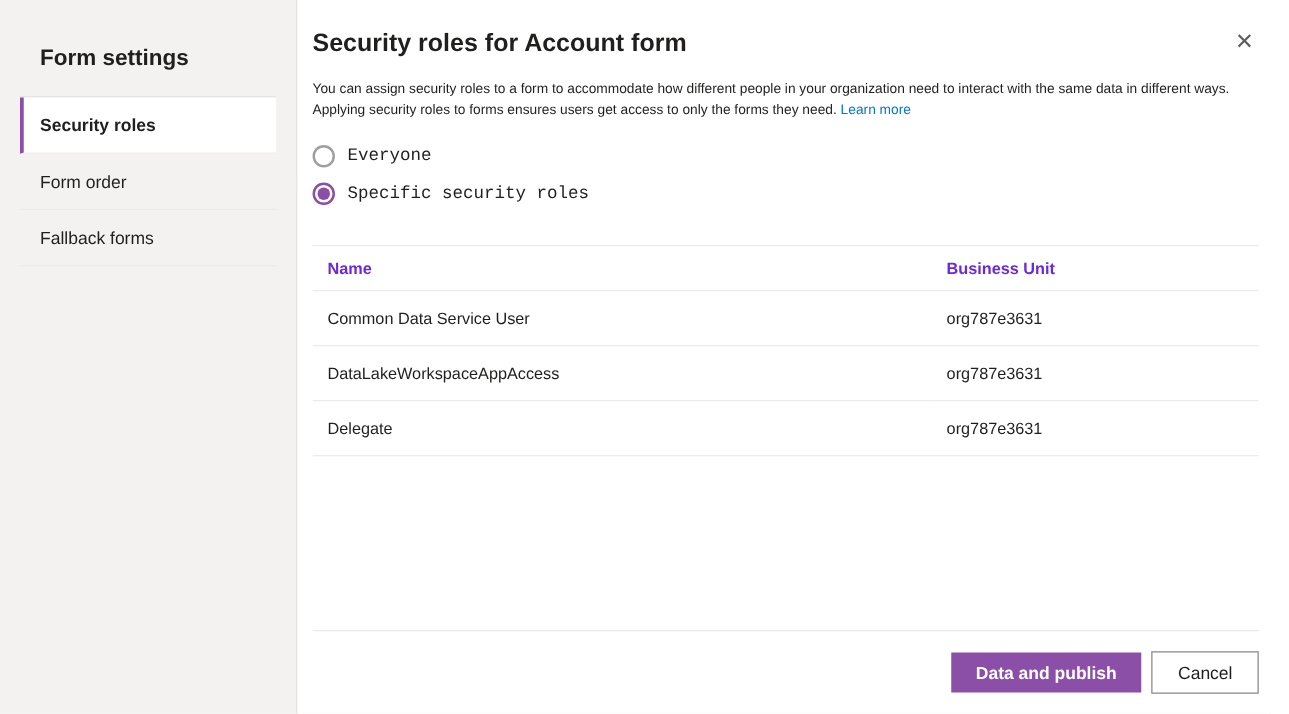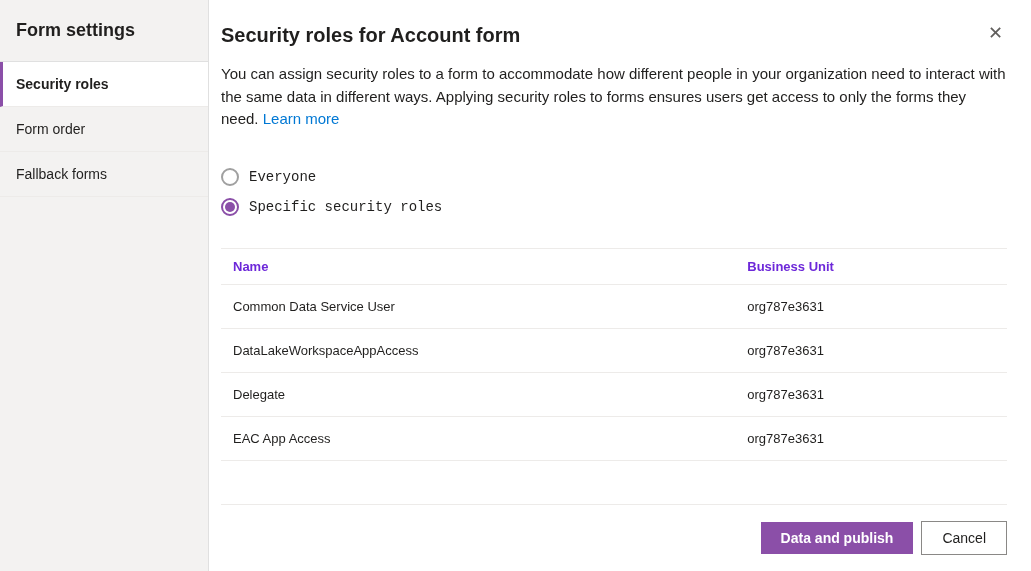--- a/index.html
+++ b/index.html
@@ -8,23 +8,23 @@
       font-size: 14px;
       background: #f3f2f1;
       width: 1031px;
       height: 571px;
       display: flex;
       overflow: hidden;
     }
 
     
     .sidebar {
-      width: 209px;
+      width: 238px;
       background: #f3f2f1;
-      padding: 0;
+      padding: 16px;
       flex-shrink: 0;
       border-right: 1px solid #e0e0e0;
     }
     .sidebar-title {
       font-size: 18px;
       font-weight: 600;
       color: #201f1e;
       padding: 20px 16px 20px 16px;
       border-bottom: 1px solid #e0e0e0;
     }
@@ -69,24 +69,24 @@
       cursor: pointer;
       color: #605e5c;
       font-size: 18px;
       background: none;
       border: none;
       padding: 0 4px;
       line-height: 1;
     }
 
     .description {
-      font-size: 15px;
+      font-size: 11px;
       color: #201f1e;
       line-height: 1.5;
-      margin-bottom: 37px;
+      margin-bottom: 20px;
     }
     .description a {
       color: #0078d4;
       text-decoration: none;
     }
 
     
     .radio-group {
       margin-bottom: 20px;
       font-family: Liberation Mono, monospace;
@@ -246,24 +246,20 @@
           <td>org787e3631</td>
         </tr>
         <tr>
           <td>DataLakeWorkspaceAppAccess</td>
           <td>org787e3631</td>
         </tr>
         <tr>
           <td>Delegate</td>
           <td>org787e3631</td>
         </tr>
-        <tr>
-          <td>EAC App Access</td>
-          <td>org787e3631</td>
-        </tr>
       </tbody>
     </table>
   </div>
 
   <div class="footer">
     <button class="btn-primary">Data and publish</button>
     <button class="btn-secondary">Cancel</button>
   </div>
 </main>
 

